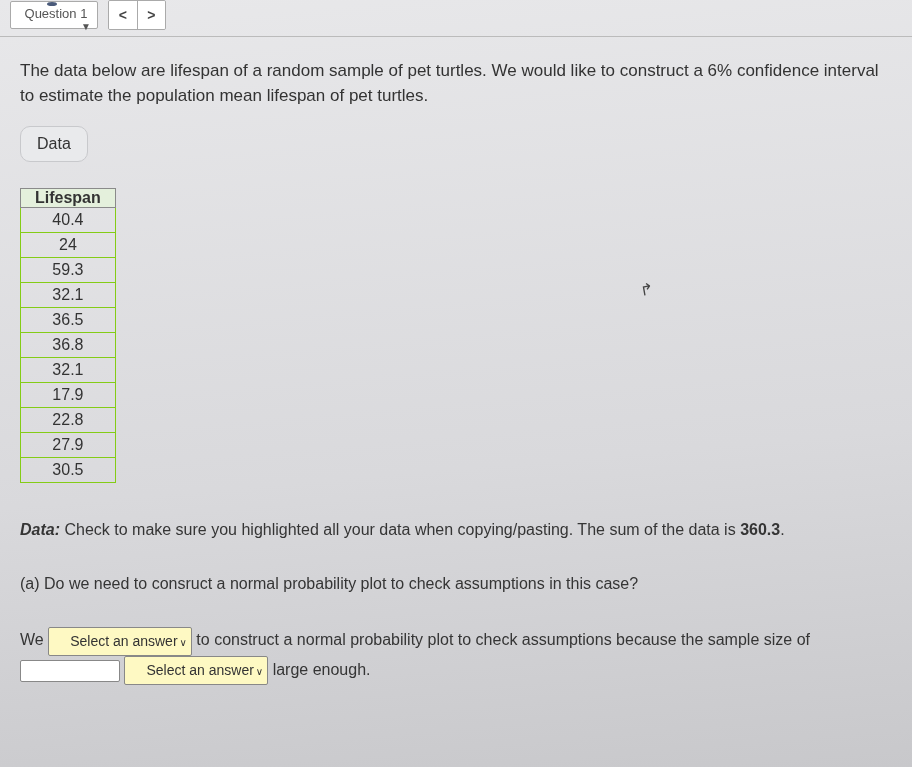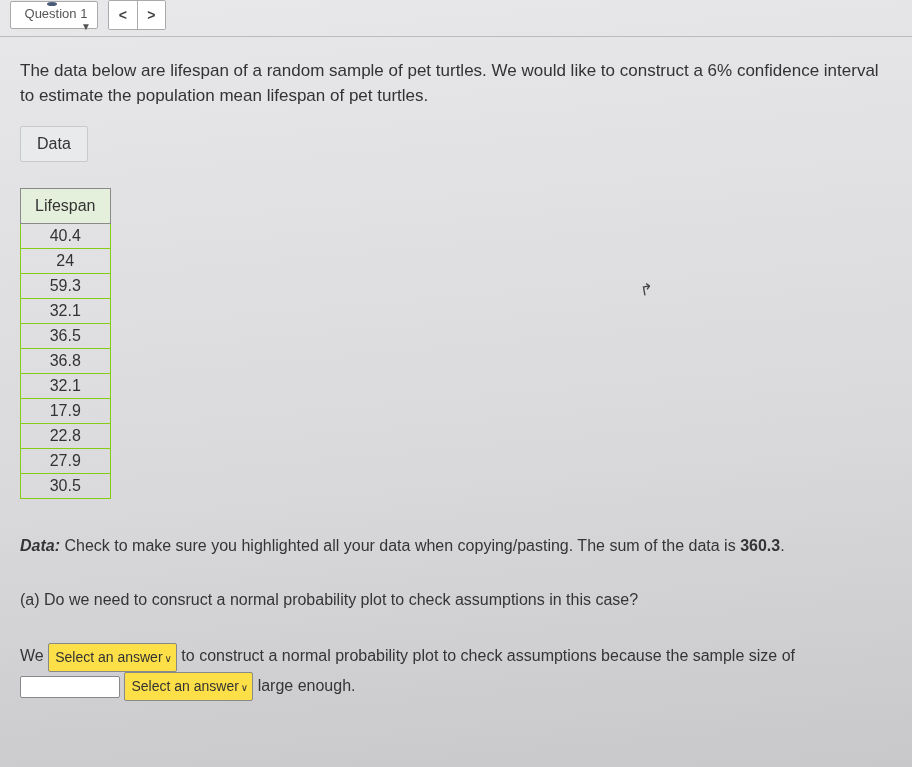--- a/index.html
+++ b/index.html
@@ -49,36 +49,36 @@
 
   .content { padding: 22px 20px 10px 20px; }
   .prompt { font-size: 17px; line-height: 1.45; color: #333; font-weight: 500; }
 
   .data-btn {
     margin-top: 18px;
     display: inline-block;
     padding: 8px 16px;
     background: #e9eaec;
     border: 1px solid #c8c9cc;
-    border-radius: 2px;
+    border-radius: 10px;
     font-size: 16px;
     color: #333;
     cursor: pointer;
   }
 
   .data-table {
     margin-top: 26px;
     border-collapse: collapse;
     font-size: 16px;
   }
   .data-table th {
     background: #e4f0dc;
     border: 1px solid #8a8a8a;
-    padding: 8px 14px;
-    font-weight: 400;
+    padding: 0 14px;
+    font-weight: 700;
     text-align: center;
   }
   .data-table td {
     border: 1px solid #84cc16;
     padding: 3px 0;
     text-align: center;
     background: rgba(255,255,255,0.05);
   }
 
   .note {
@@ -91,22 +91,22 @@
 
   .part {
     margin-top: 28px;
     font-size: 16px;
     color: #353535;
     line-height: 1.8;
   }
   .inline-select {
     display: inline-block;
     border: 1px solid #888;
-    background: #fde047;
-    padding: 1px 4px 1px 6px;
+    background: #fef9c3;
+    padding: 1px 4px 1px 21px;
     font-size: 14px;
     border-radius: 2px;
     color: #333;
     vertical-align: middle;
     cursor: pointer;
   }
   .chevdn { font-size: 10px; margin-left: 2px; }
   .inline-input {
     display: inline-block;
     border: 1px solid #888;

